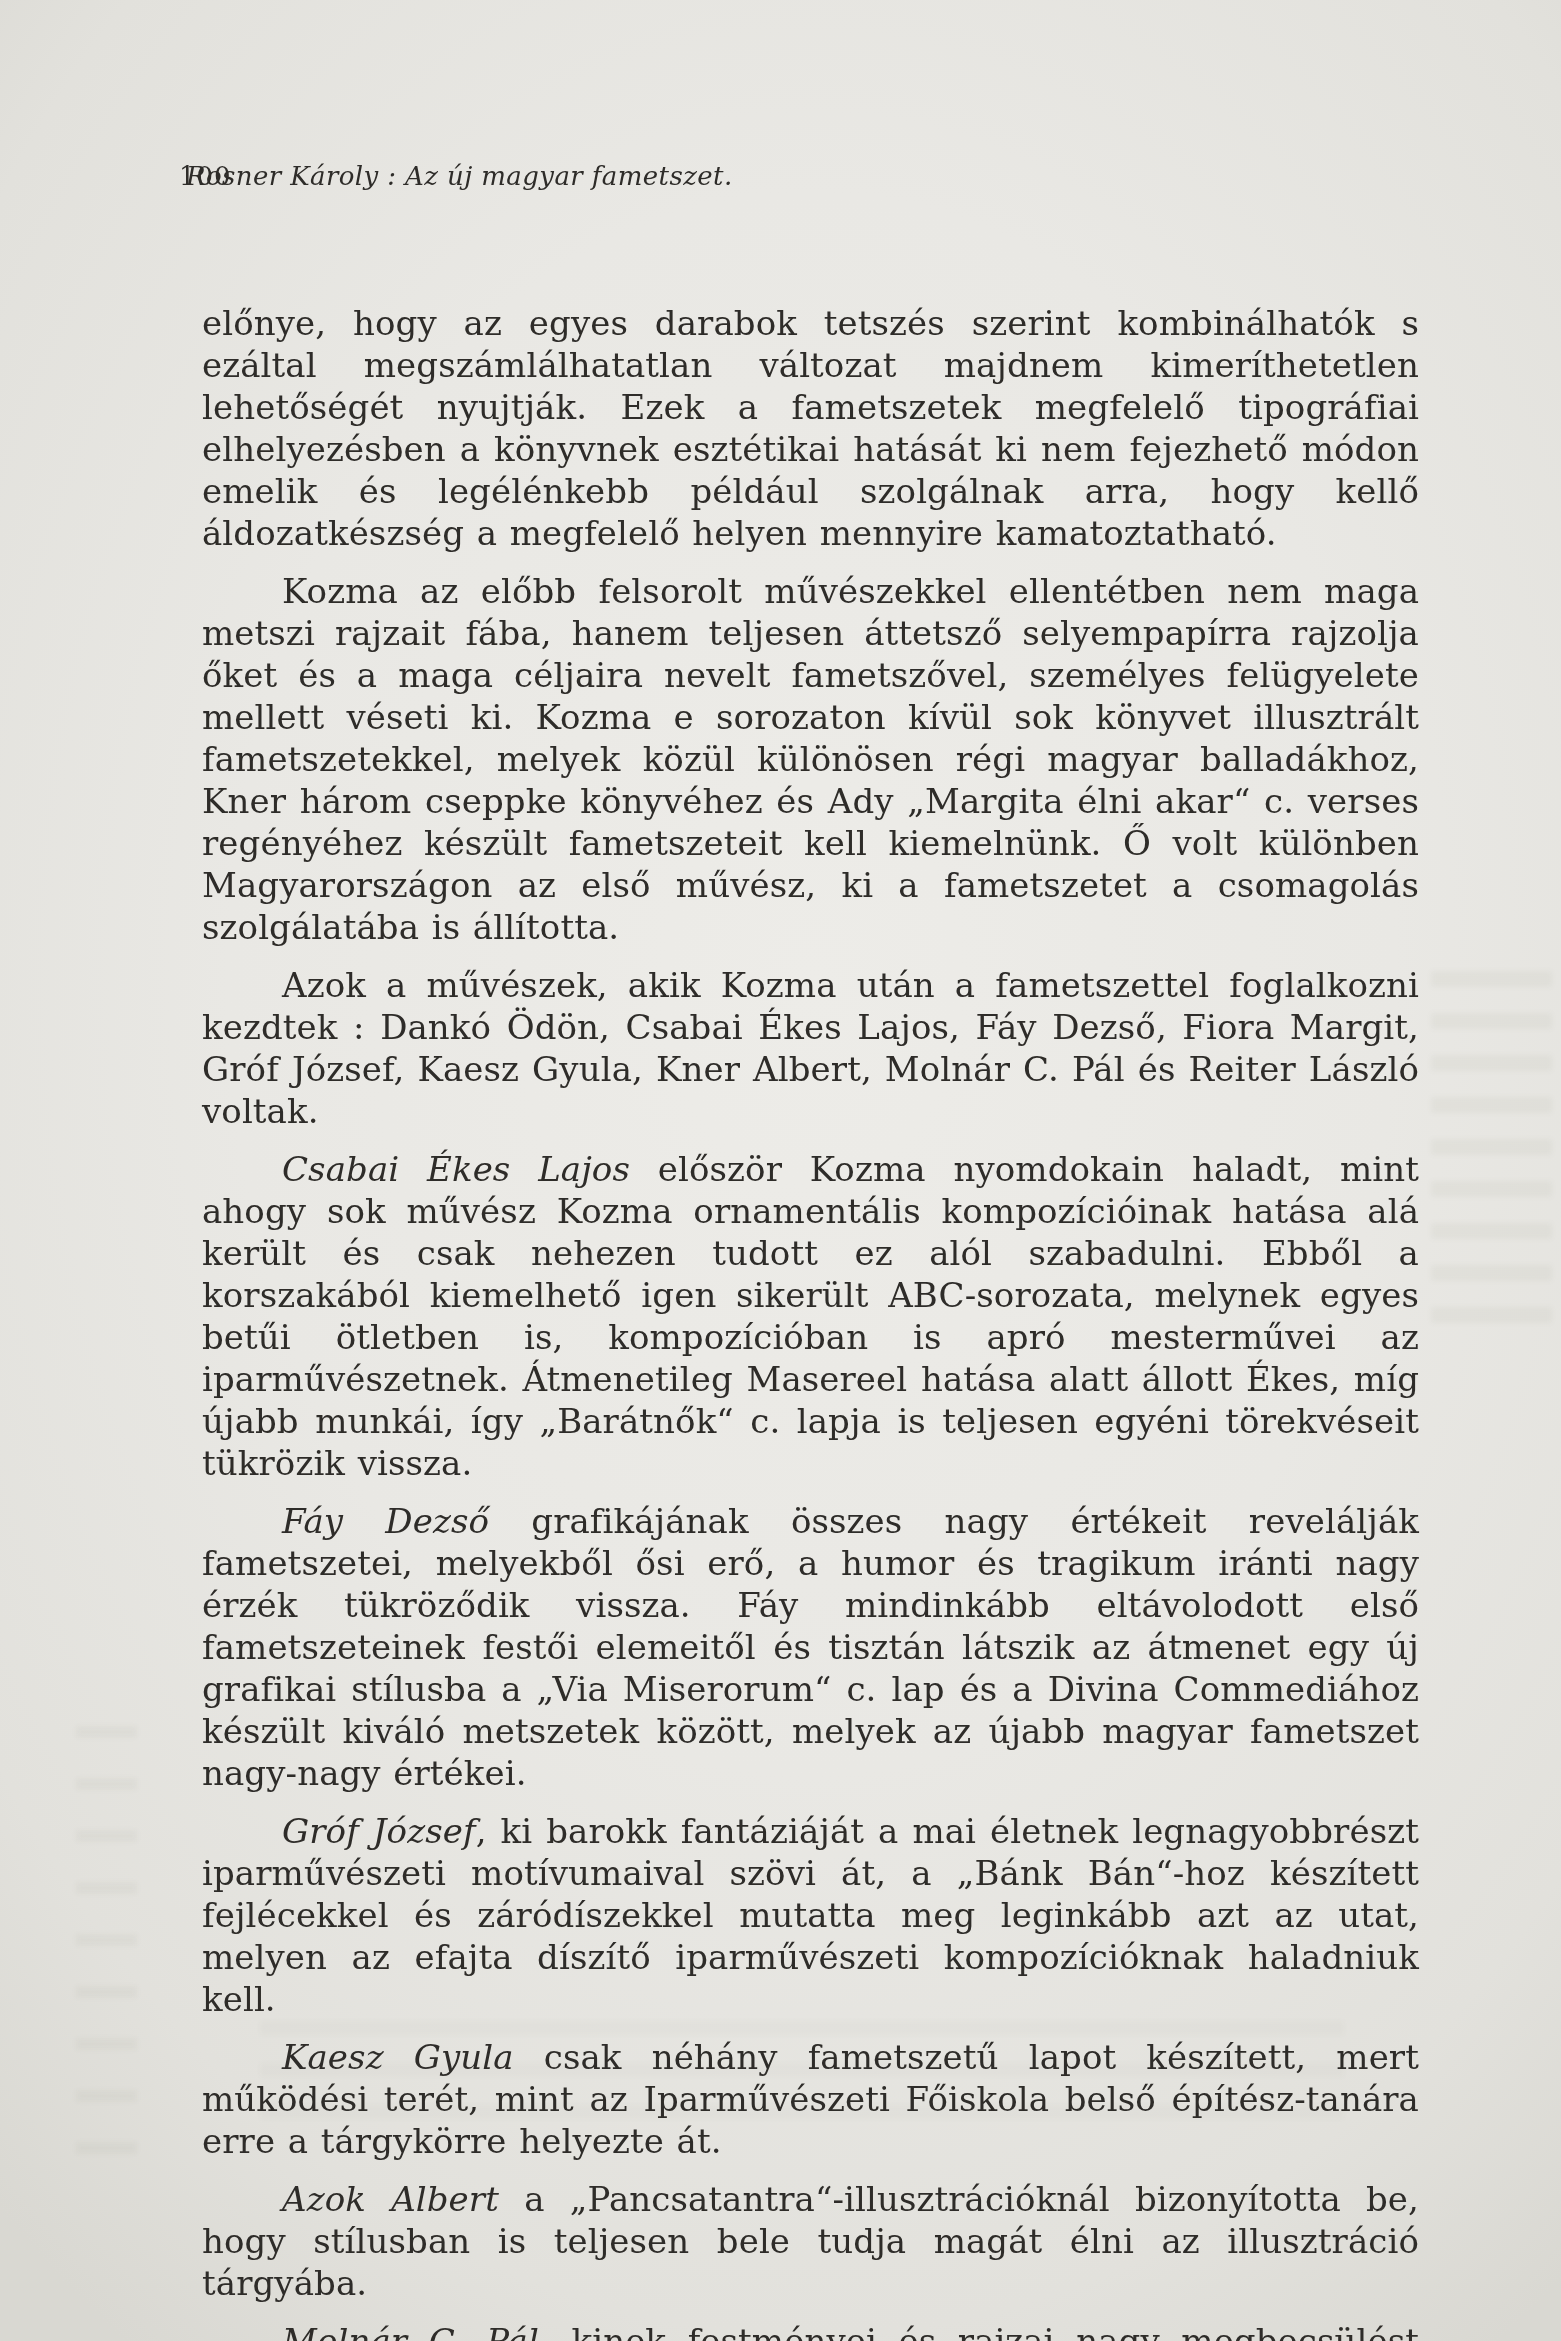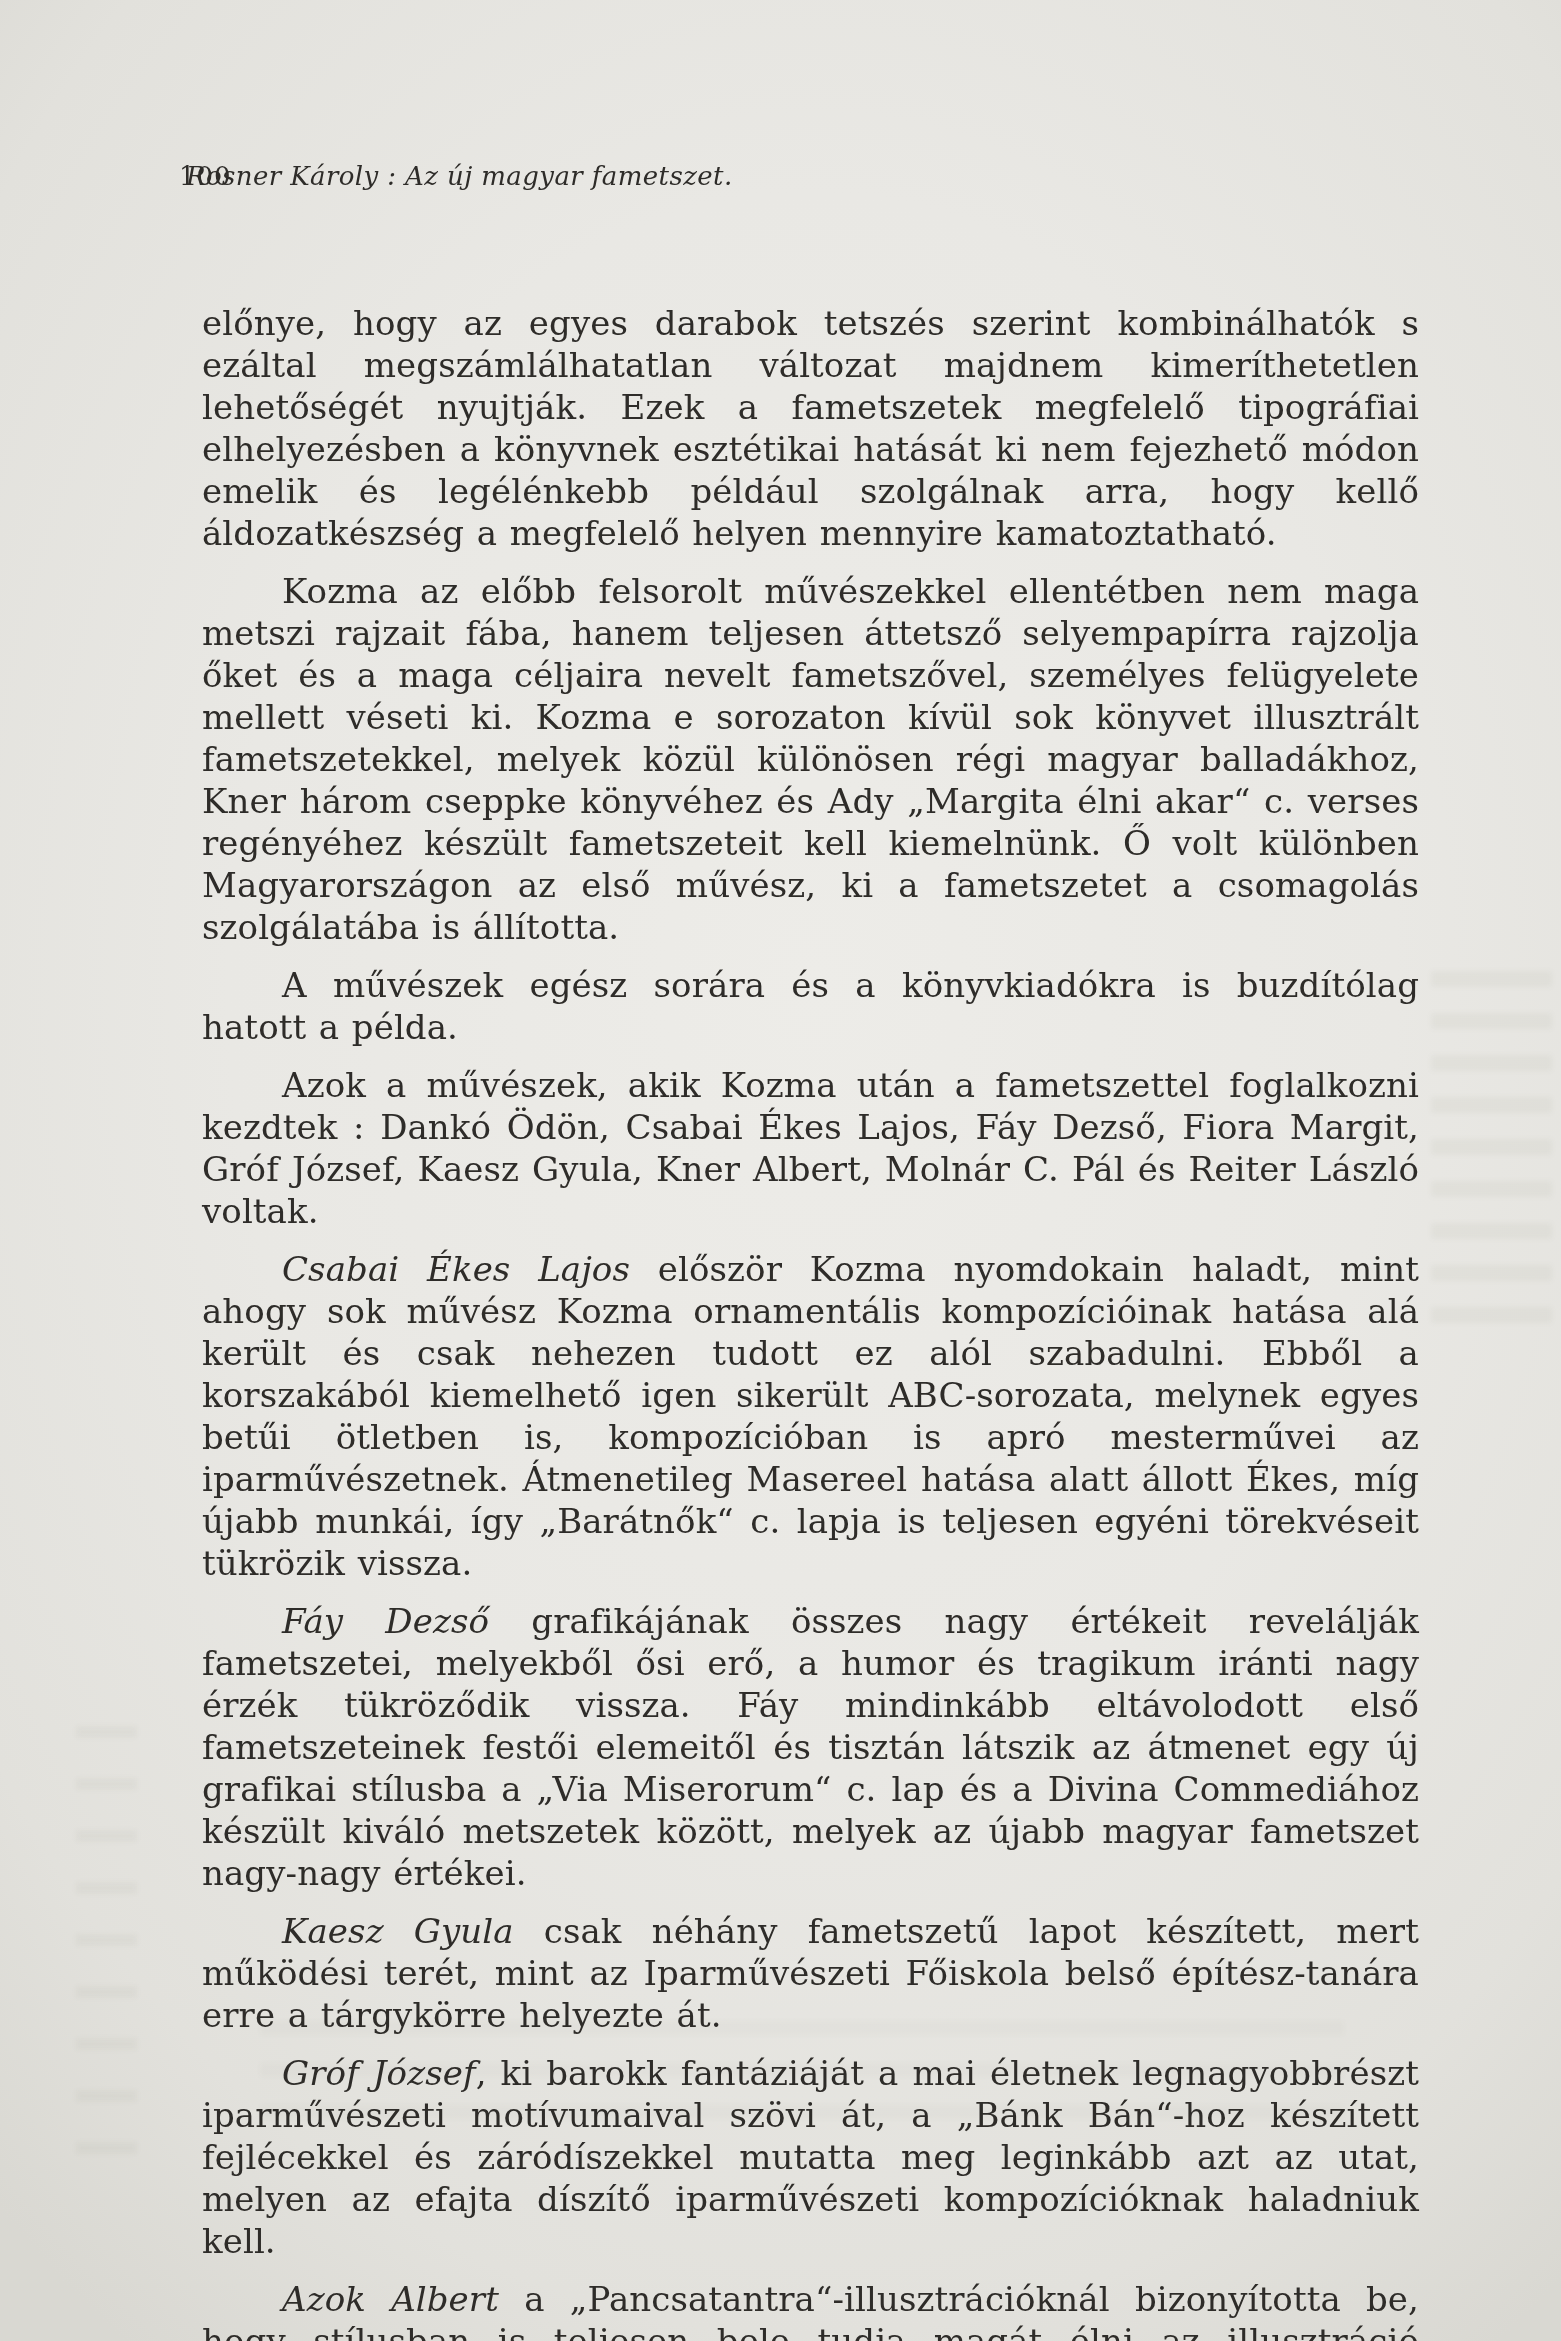--- a/index.html
+++ b/index.html
@@ -92,24 +92,23 @@
   <div class="artifact artifact-band"></div>
 
   <div class="running-head">
     <span class="page-number">100</span>
     <span class="running-title">Rosner Károly : Az új magyar fametszet.</span>
   </div>
 
   <div class="body-text">
     <p class="no-indent"><span>előnye, hogy az egyes darabok tetszés szerint kombinálhatók s ezáltal megszámlálhatatlan változat majdnem kimeríthetetlen lehetőségét nyujtják. Ezek a fametszetek megfelelő tipográfiai elhelyezésben a könyvnek esztétikai hatását ki nem fejezhető módon emelik és legélénkebb például szolgálnak arra, hogy kellő áldozatkészség a megfelelő helyen mennyire kamatoztatható.</span><em></em><span></span></p>
     <p><span>Kozma az előbb felsorolt művészekkel ellentétben nem maga metszi rajzait fába, hanem teljesen áttetsző selyempapírra rajzolja őket és a maga céljaira nevelt fametszővel, személyes felügyelete mellett véseti ki. Kozma e sorozaton kívül sok könyvet illusztrált fametszetekkel, melyek közül különösen régi magyar balladákhoz, Kner három cseppke könyvéhez és Ady „Margita élni akar“ c. verses regényéhez készült fametszeteit kell kiemelnünk. Ő volt különben Magyarországon az első művész, ki a fametszetet a csomagolás szolgálatába is állította.</span><em></em><span></span></p>
-    <p><span>A művészek egész sorára és a könyvkiadókra is buzdítólag hatott a példa.</span><em></em><span></span></p>
     <p><span>Azok a művészek, akik Kozma után a fametszettel foglalkozni kezdtek : Dankó Ödön, Csabai Ékes Lajos, Fáy Dezső, Fiora Margit, Gróf József, Kaesz Gyula, Kner Albert, Molnár C. Pál és Reiter László voltak.</span><em></em><span></span></p>
     <p><span></span><em>Csabai Ékes Lajos</em><span> először Kozma nyomdokain haladt, mint ahogy sok művész Kozma ornamentális kompozícióinak hatása alá került és csak nehezen tudott ez alól szabadulni. Ebből a korszakából kiemelhető igen sikerült ABC-sorozata, melynek egyes betűi ötletben is, kompozícióban is apró mesterművei az iparművészetnek. Átmenetileg Masereel hatása alatt állott Ékes, míg újabb munkái, így „Barátnők“ c. lapja is teljesen egyéni törekvéseit tükrözik vissza.</span></p>
     <p><span></span><em>Fáy Dezső</em><span> grafikájának összes nagy értékeit revelálják fametszetei, melyekből ősi erő, a humor és tragikum iránti nagy érzék tükröződik vissza. Fáy mindinkább eltávolodott első fametszeteinek festői elemeitől és tisztán látszik az átmenet egy új grafikai stílusba a „Via Miserorum“ c. lap és a Divina Commediához készült kiváló metszetek között, melyek az újabb magyar fametszet nagy-nagy értékei.</span></p>
+    <p><span></span><em>Gróf József</em><span>, ki barokk fantáziáját a mai életnek legnagyobbrészt iparművészeti motívumaival szövi át, a „Bánk Bán“-hoz készített fejlécekkel és záródíszekkel mutatta meg leginkább azt az utat, melyen az efajta díszítő iparművészeti kompozícióknak haladniuk kell.</span></p>
     <p><span></span><em>Kaesz Gyula</em><span> csak néhány fametszetű lapot készített, mert működési terét, mint az Iparművészeti Főiskola belső építész-tanára erre a tárgykörre helyezte át.</span></p>
-    <p><span></span><em>Gróf József</em><span>, ki barokk fantáziáját a mai életnek legnagyobbrészt iparművészeti motívumaival szövi át, a „Bánk Bán“-hoz készített fejlécekkel és záródíszekkel mutatta meg leginkább azt az utat, melyen az efajta díszítő iparművészeti kompozícióknak haladniuk kell.</span></p>
     <p><span></span><em>Azok Albert</em><span> a „Pancsatantra“-illusztrációknál bizonyította be, hogy stílusban is teljesen bele tudja magát élni az illusztráció tárgyába.</span></p>
     <p><span></span><em>Molnár C. Pál</em><span>, kinek festményei és rajzai nagy megbecsülést szereztek, első fametszeteit még nem maga vágta fába. Keleti</span></p>
   </div>
 
 </div>
 
 
 </body></html>

